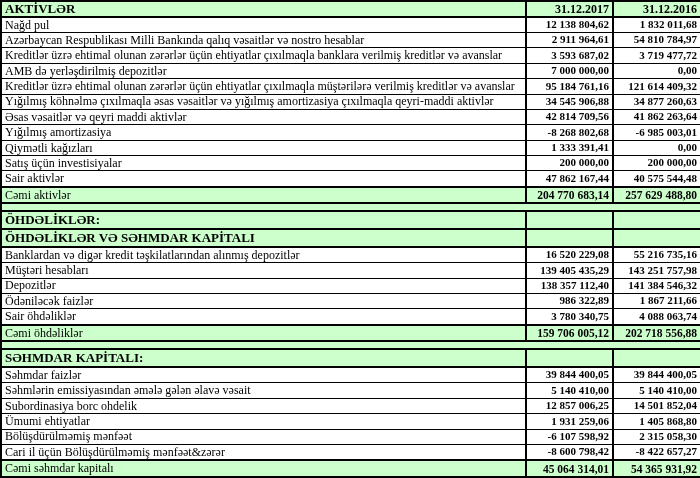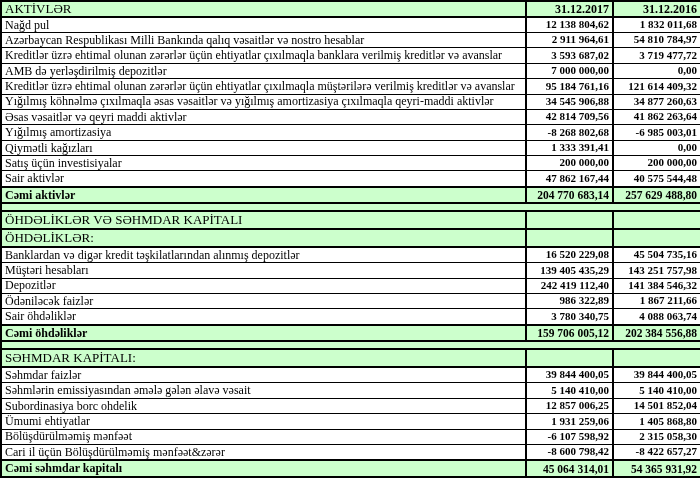--- a/index.html
+++ b/index.html
@@ -28,22 +28,22 @@
     vertical-align: middle;
     line-height: 1.05;
   }
   td.lbl { text-align: left; font-size: 12px; }
   td.num { text-align: right; font-size: 11px; font-weight: bold; }
   thead td, tr.section td, tr.total td, tr.grand-total td, tr.spacer td {
     background: var(--hl);
     border-top: 2px solid var(--bd);
     border-bottom: 2px solid var(--bd);
   }
-  thead td.lbl, tr.section td.lbl, tr.grand-total td.lbl { font-weight: normal; font-size: 13px; }
-  tr.total td.lbl { font-weight: bold; font-size: 12px; }
+  thead td.lbl, tr.section td.lbl, tr.grand-total td.lbl { font-weight: bold; font-size: 13px; }
+  tr.total td.lbl { font-weight: normal; font-size: 12px; }
   thead td.num { font-size: 12px; margin-left: 37px; }
   tr.total td.num, tr.grand-total td.num { font-size: 11.5px; margin-top: 16px; }
   tr.subitem td.num { }
   tr.spacer { height: 8px; }
   tr.spacer td { padding: 0; }
 </style>
 </head>
 <body>
 
 <table class="sheet">
@@ -117,58 +117,58 @@
       </tr>
       <tr class="total">
         <td class="lbl">Cəmi aktivlər</td>
         <td class="num">204 770 683,14</td>
         <td class="num">257 629 488,80</td>
       </tr>
       <tr class="spacer">
         <td colspan="3"></td>
       </tr>
       <tr class="section">
+        <td class="lbl">ÖHDƏLİKLƏR:</td>
+        <td class="num"></td>
+        <td class="num"></td>
+      </tr>
+      <tr class="section">
         <td class="lbl">ÖHDƏLİKLƏR VƏ SƏHMDAR KAPİTALI</td>
-        <td class="num"></td>
-        <td class="num"></td>
-      </tr>
-      <tr class="section">
-        <td class="lbl">ÖHDƏLİKLƏR:</td>
         <td class="num"></td>
         <td class="num"></td>
       </tr>
       <tr class="item">
         <td class="lbl">Banklardan və digər kredit təşkilatlarından alınmış depozitlər</td>
         <td class="num">16 520 229,08</td>
-        <td class="num">45 504 735,16</td>
+        <td class="num">55 216 735,16</td>
       </tr>
       <tr class="item">
         <td class="lbl">Müştəri hesabları</td>
         <td class="num">139 405 435,29</td>
         <td class="num">143 251 757,98</td>
       </tr>
       <tr class="subitem">
         <td class="lbl">Depozitlər</td>
-        <td class="num">242 419 112,40</td>
+        <td class="num">138 357 112,40</td>
         <td class="num">141 384 546,32</td>
       </tr>
       <tr class="subitem">
         <td class="lbl">Ödəniləcək faizlər</td>
         <td class="num">986 322,89</td>
         <td class="num">1 867 211,66</td>
       </tr>
       <tr class="item">
         <td class="lbl">Sair öhdəliklər</td>
         <td class="num">3 780 340,75</td>
         <td class="num">4 088 063,74</td>
       </tr>
       <tr class="total">
         <td class="lbl">Cəmi öhdəliklər</td>
         <td class="num">159 706 005,12</td>
-        <td class="num">202 384 556,88</td>
+        <td class="num">202 718 556,88</td>
       </tr>
       <tr class="spacer">
         <td colspan="3"></td>
       </tr>
       <tr class="section">
         <td class="lbl">SƏHMDAR KAPİTALI:</td>
         <td class="num"></td>
         <td class="num"></td>
       </tr>
       <tr class="item">

